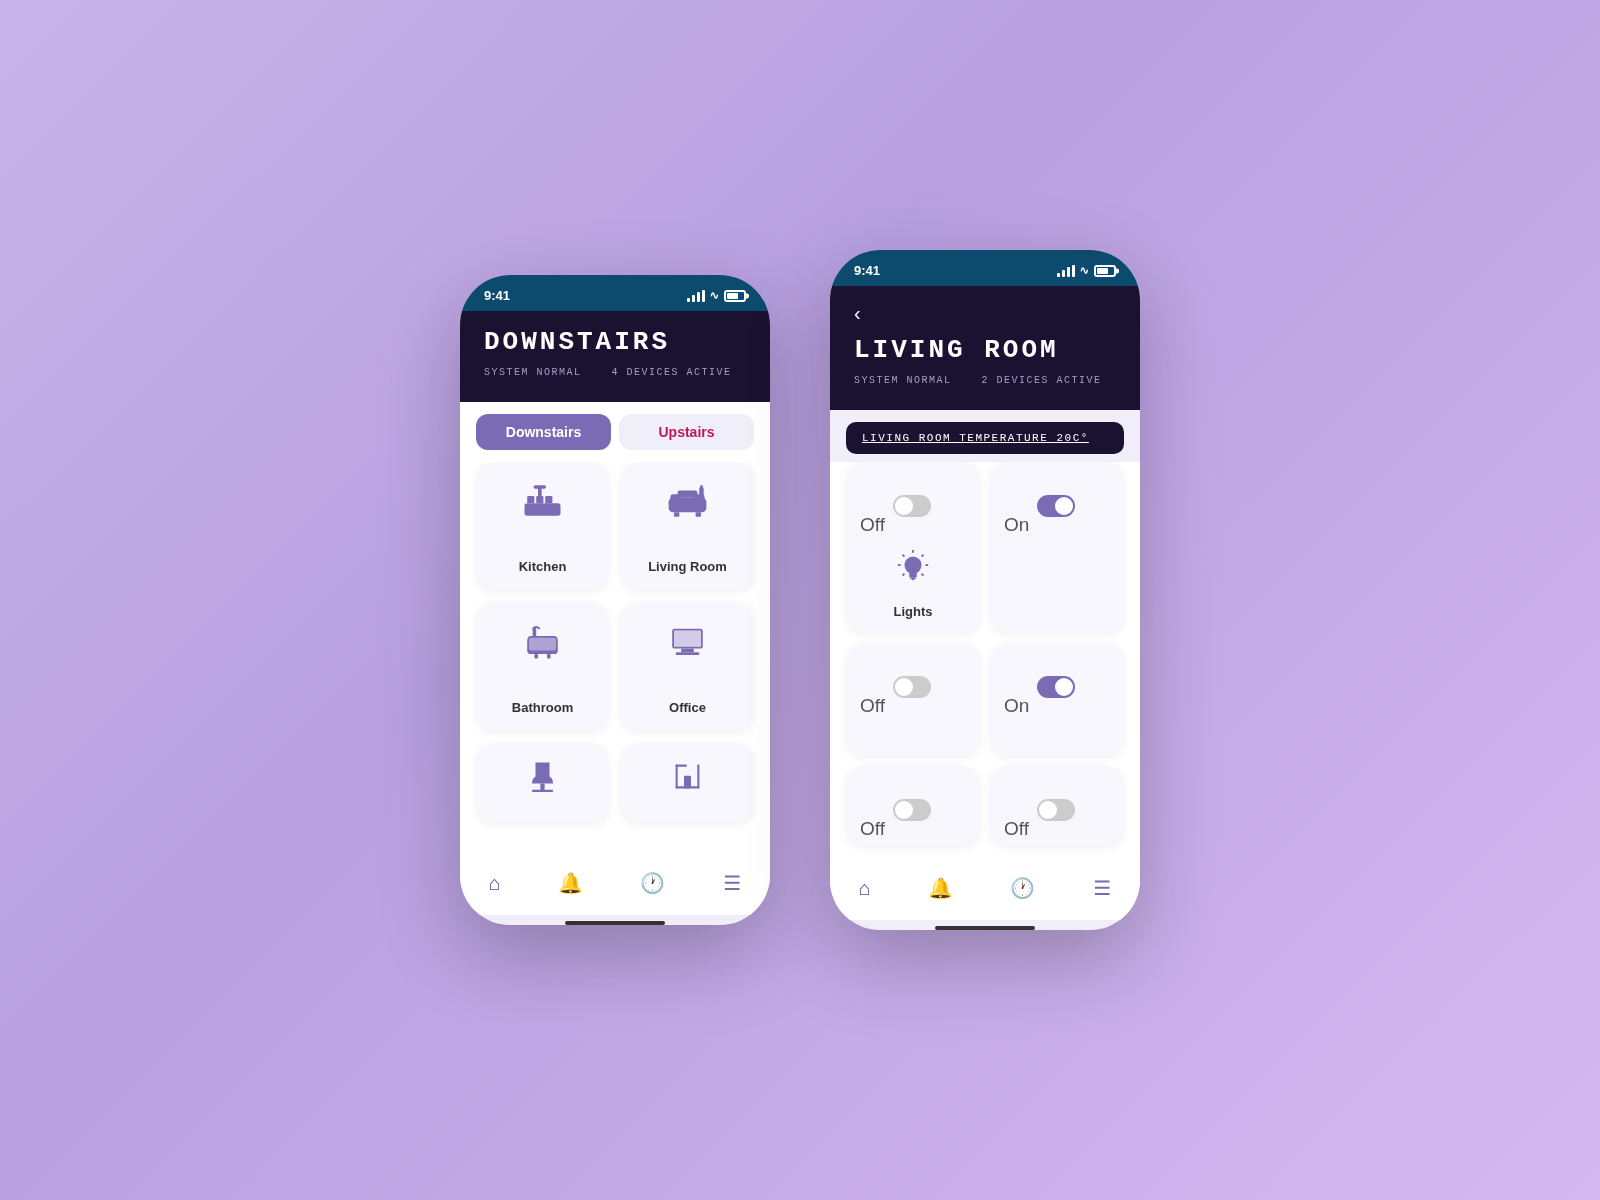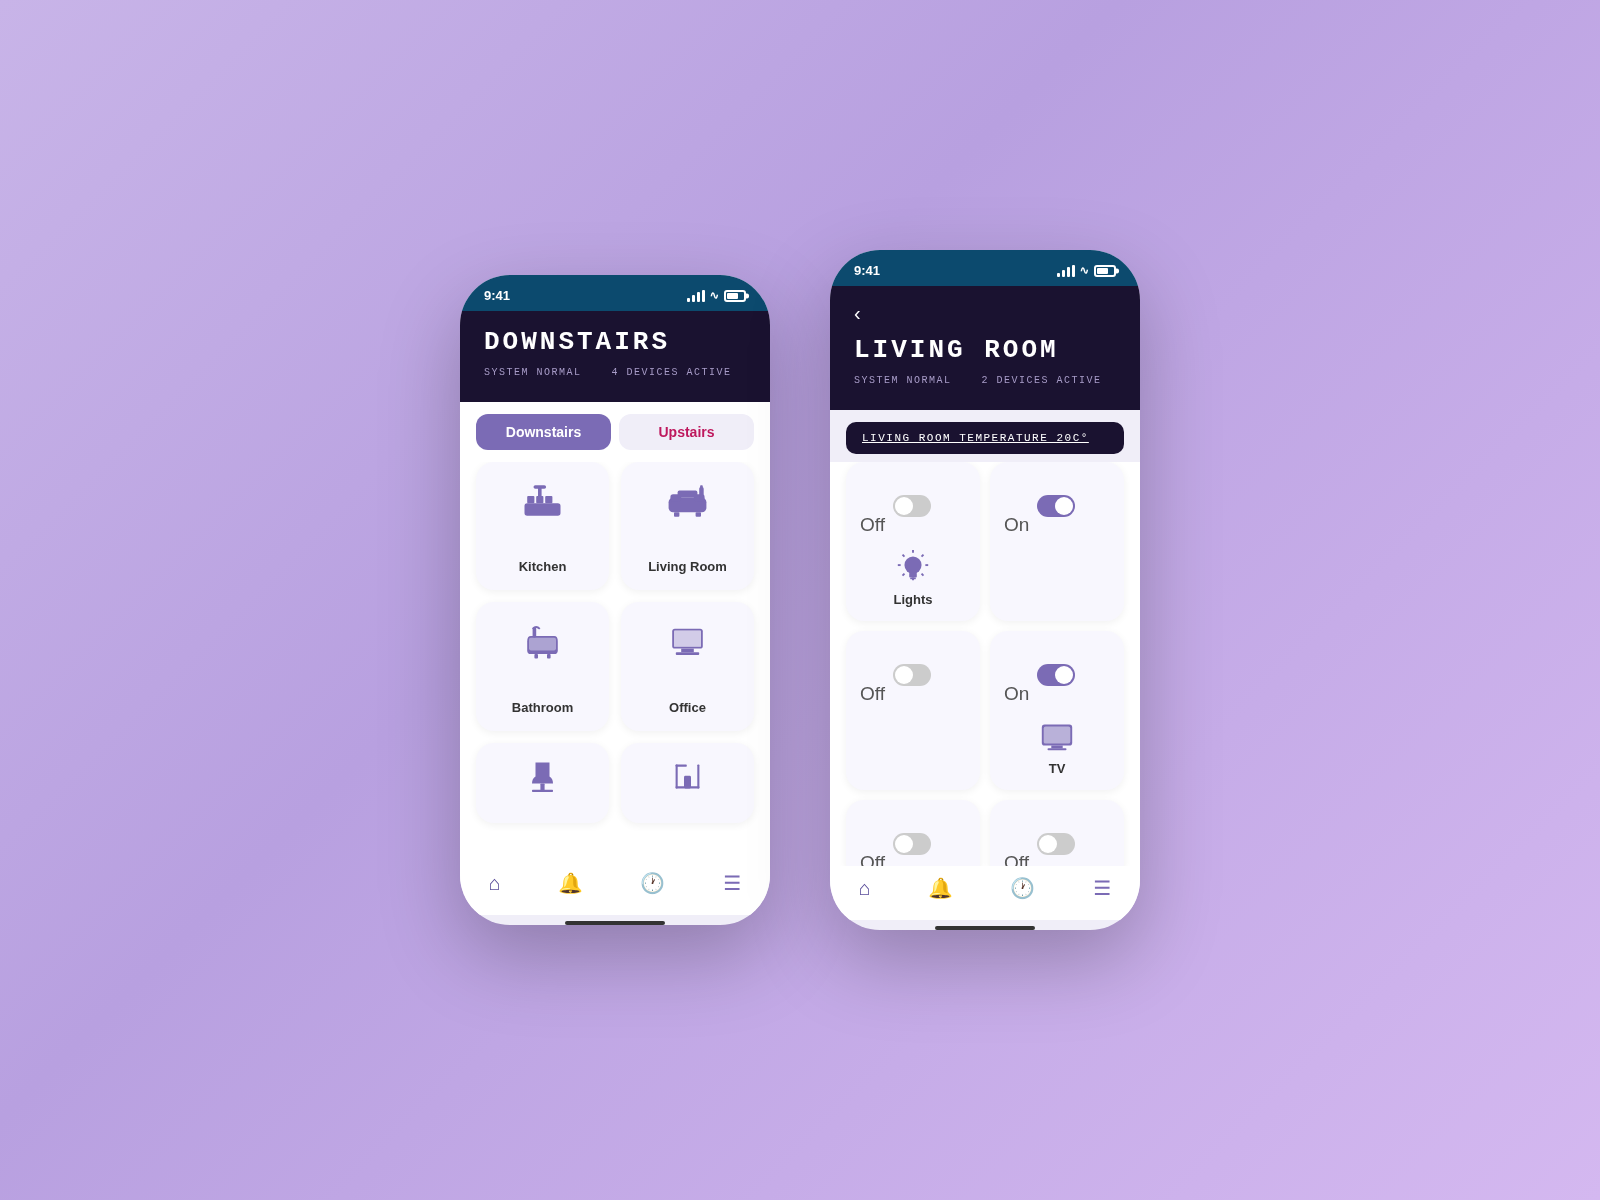--- a/index.html
+++ b/index.html
@@ -544,29 +544,20 @@
       </div>
     </div>
 
     <div class="device-card">
       <div class="device-toggle-row">
         <span class="toggle-label">On</span>
         <div class="toggle on">
           <div class="toggle-knob"></div>
         </div>
       </div>
-      <div class="device-icon-area">
-        <svg class="svg-icon-device" viewBox="0 0 40 40" fill="#7b6bb5">
-          <rect x="4" y="8" width="32" height="22" rx="3"></rect>
-          <rect x="6" y="10" width="28" height="18" rx="2" fill="#f8f7fe" opacity="0.5"></rect>
-          <rect x="14" y="30" width="12" height="3"></rect>
-          <rect x="10" y="33" width="20" height="2" rx="1"></rect>
-        </svg>
-        <span class="device-name">TV</span>
-      </div>
     </div>
 
     <div class="device-card" style="height: 80px; overflow: hidden;">
       <div class="device-toggle-row">
         <span class="toggle-label">Off</span>
         <div class="toggle off">
           <div class="toggle-knob"></div>
         </div>
       </div>
     </div>

